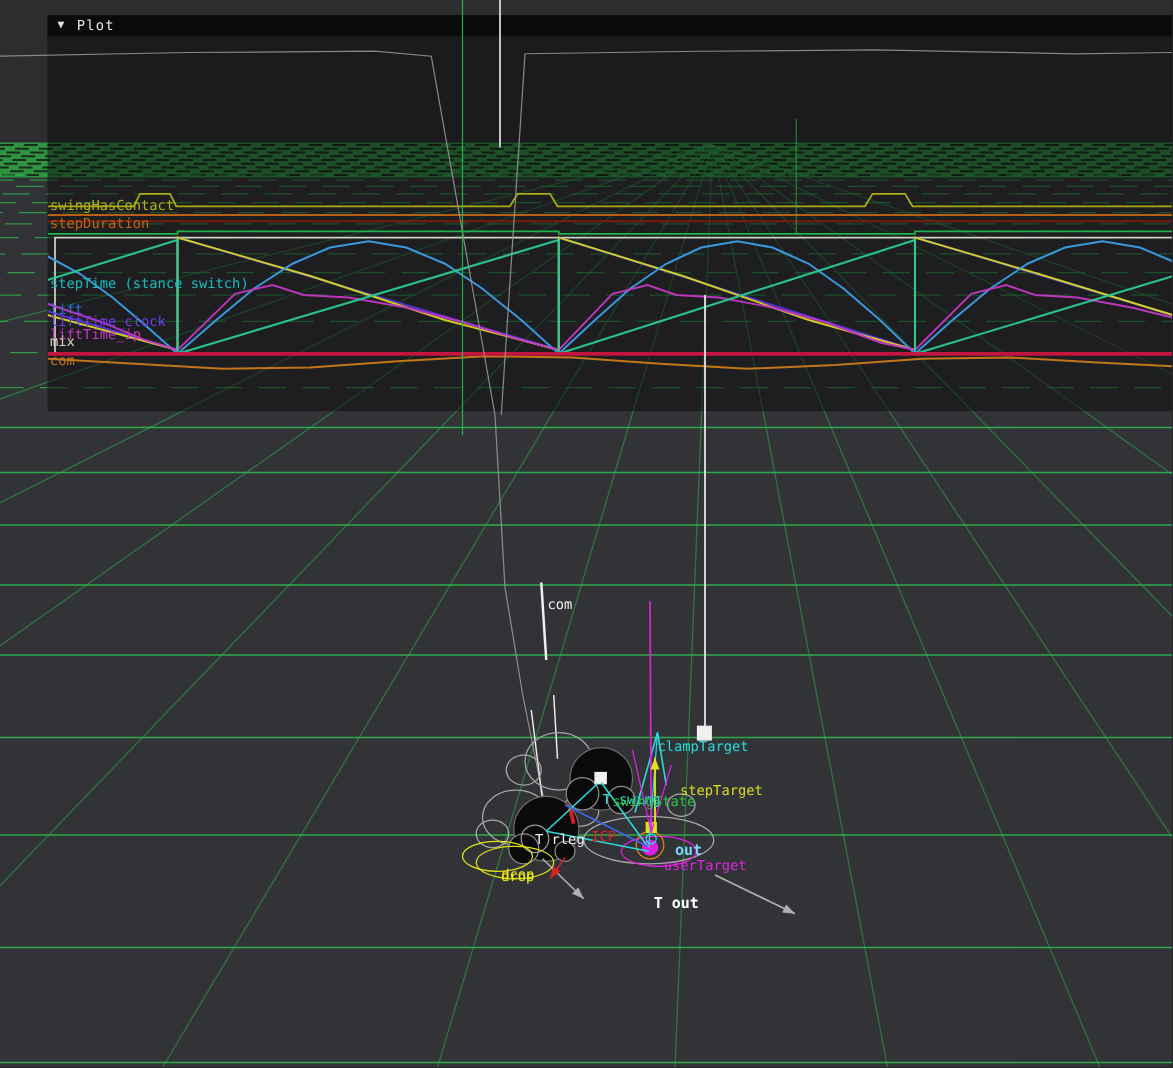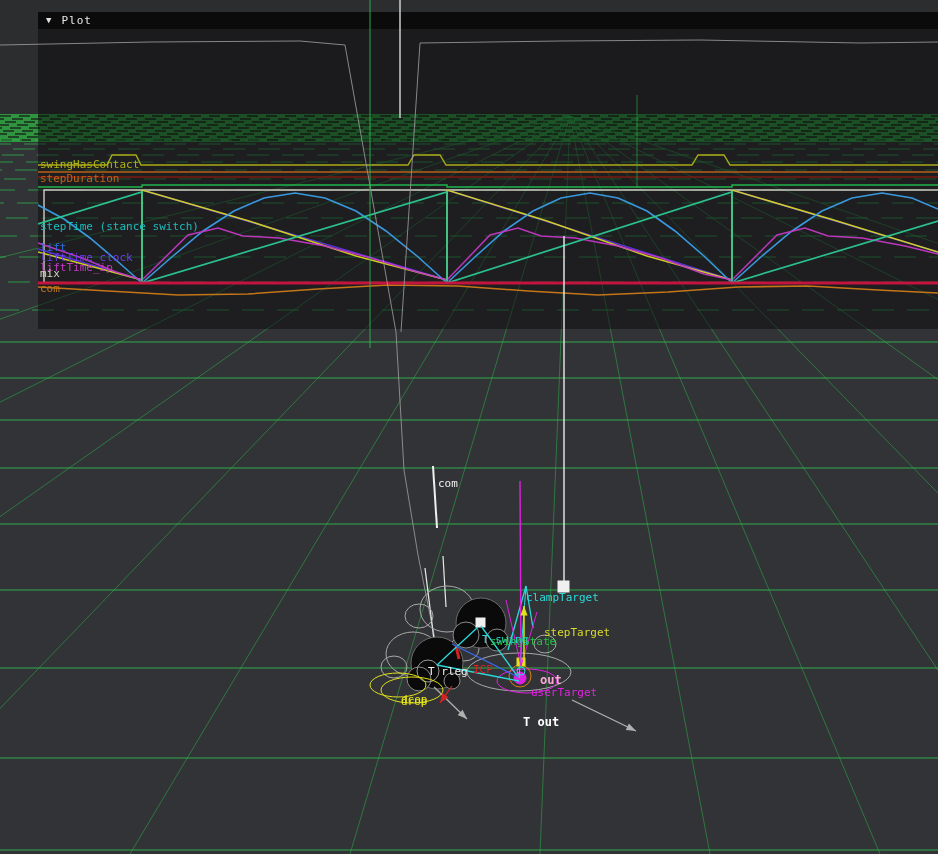--- a/index.html
+++ b/index.html
@@ -182,17 +182,17 @@
   <div id="scene-labels">
       <span class="slbl" style="left: 438px; top: 478px; color: rgb(240, 240, 240);">com</span>
       <span class="slbl" style="left: 526px; top: 592px; color: rgb(42, 218, 218);">clampTarget</span>
       <span class="slbl" style="left: 532px; top: 627px; color: rgb(218, 218, 40); margin-left: 12px;">stepTarget</span>
       <span class="slbl" style="left: 482px; top: 634px; color: rgb(42, 218, 218); text-align: right;">T swing</span>
       <span class="slbl" style="left: 490px; top: 636px; color: rgb(42, 194, 74);">swingState</span>
       <span class="slbl" style="left: 428px; top: 666px; color: rgb(242, 242, 242);">T rleg</span>
       <span class="slbl" style="left: 442px; top: 664px; color: rgb(226, 34, 34); margin-left: 31px;">ICP</span>
       <span class="slbl" style="left: 401px; top: 694px; color: rgb(230, 230, 22);">dcop</span>
       <span class="slbl" style="left: 401px; top: 696px; color: rgb(230, 230, 22);">drop</span>
-      <span class="slbl bold" style="left: 540px; top: 675px; color: #f9a8d4; text-align: right;">out</span>
+      <span class="slbl bold" style="left: 540px; top: 675px; color: #7dd3fc; text-align: right;">out</span>
       <span class="slbl bold" style="left: 523px; top: 674px; color: rgb(255, 255, 255); margin-top: 43px;">T out</span>
       <span class="slbl" style="left: 531px; top: 687px; color: rgb(224, 36, 224);">userTarget</span>
     </div>
 </div>
 
 </body></html>

